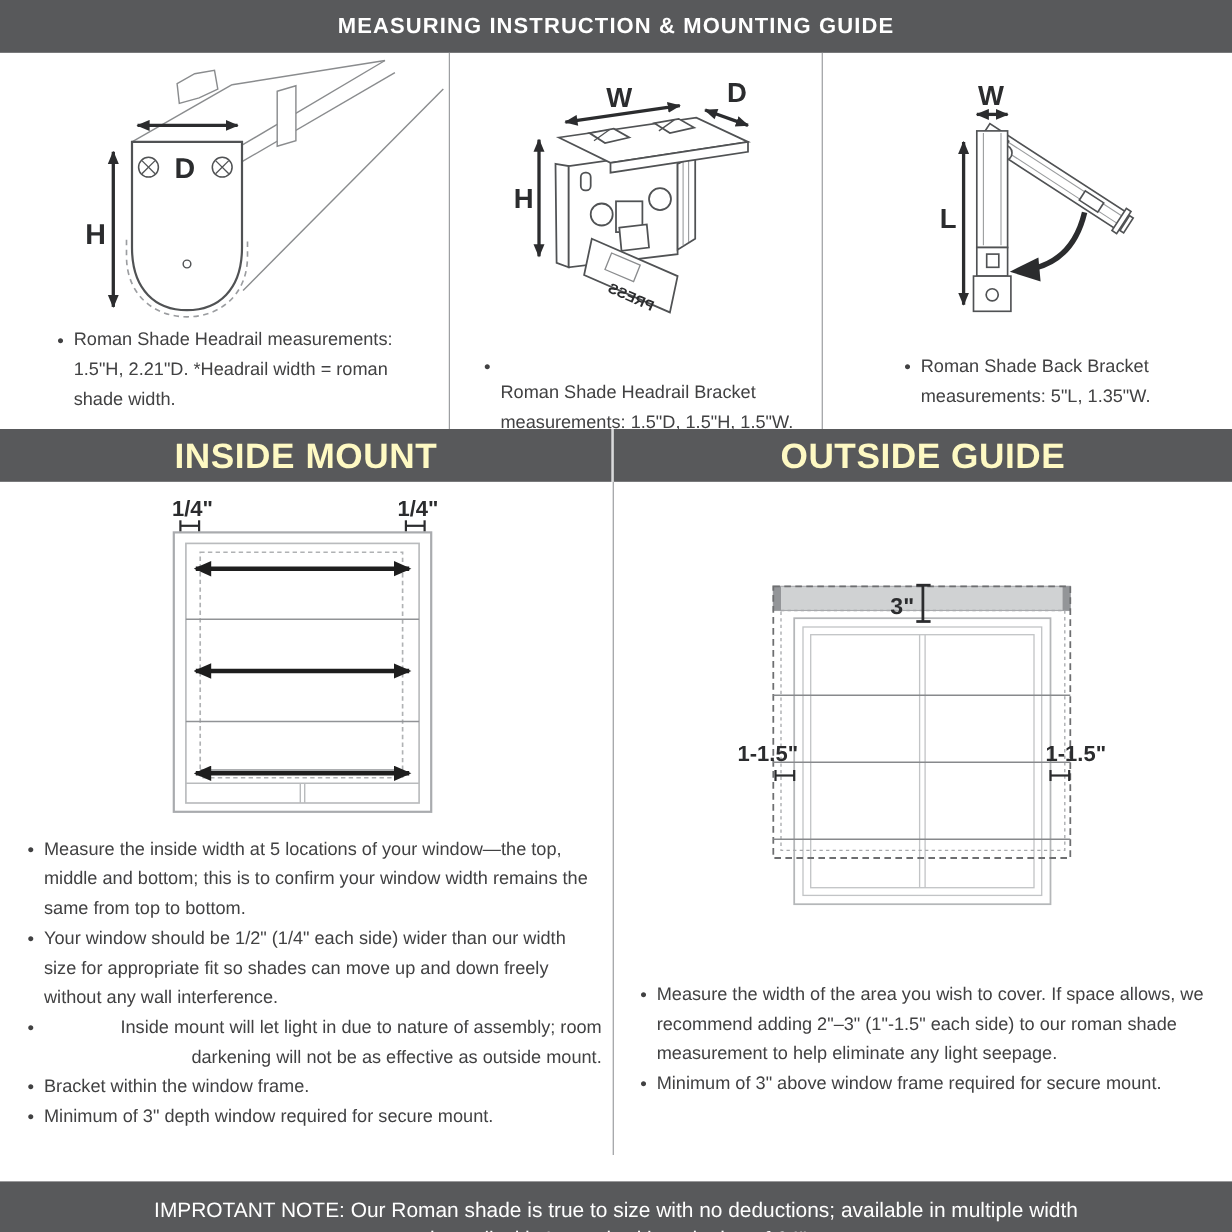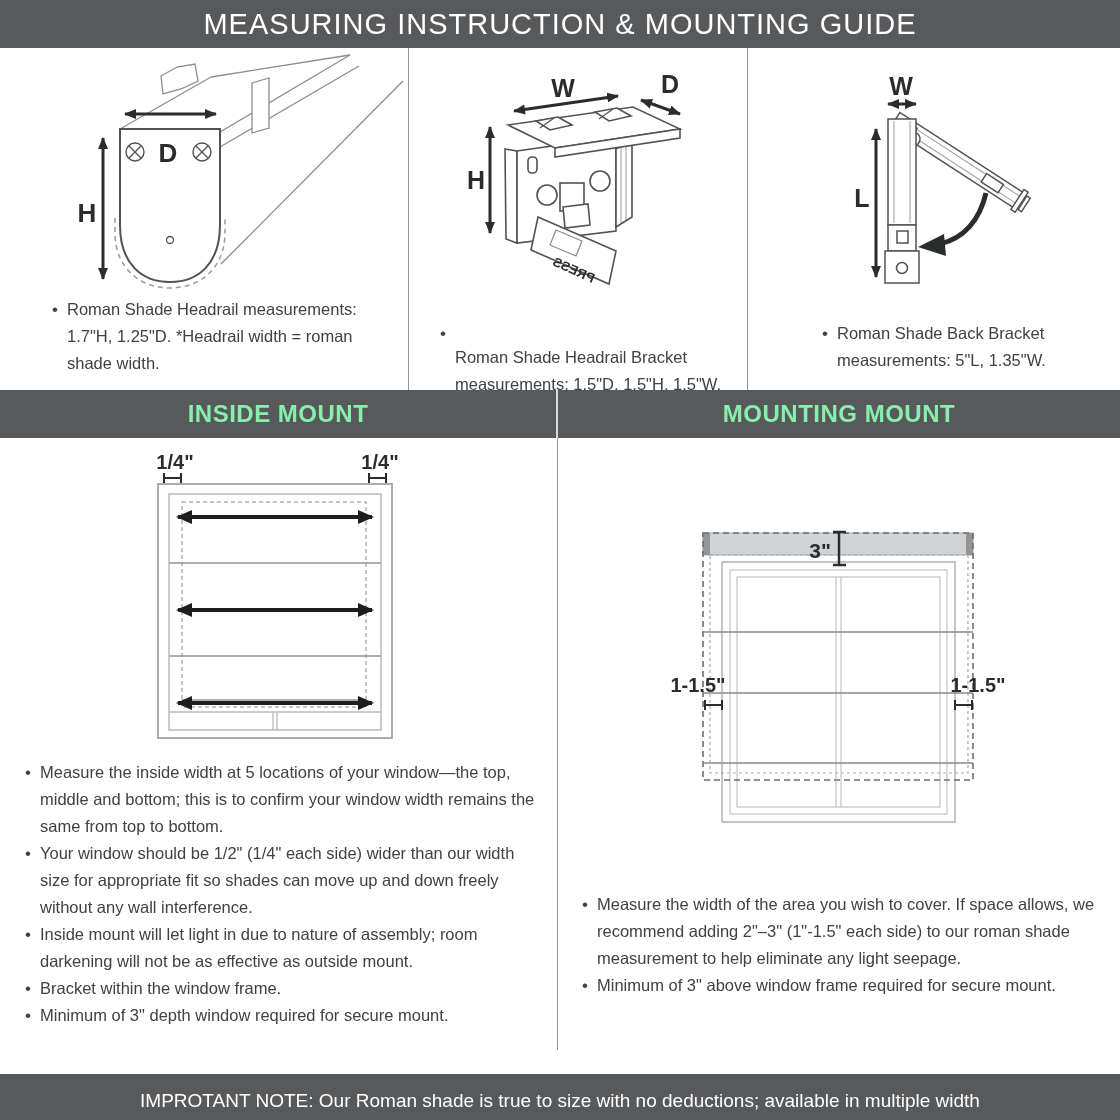--- a/index.html
+++ b/index.html
@@ -3,23 +3,23 @@
 <meta charset="utf-8">
 <style>
   html,body{margin:0;padding:0;background:#fff;}
   .stage{
     position:relative;width:1120px;height:1120px;background:#ffffff;
     font-family:"Liberation Sans", sans-serif;color:#414142;overflow:hidden;
   }
   .bar{position:absolute;left:0;width:1120px;background:#58595b;color:#ffffff;
        display:flex;align-items:center;justify-content:center;}
   .top-bar{top:0;height:48px;}
-  .top-bar .t{font-size:29px;font-weight:normal;letter-spacing:1px;}
-  .section-bar{position:absolute;top:390px;height:48px;background:#58595b;color:#86efac;
-       display:flex;align-items:center;justify-content:center;font-size:24px;font-weight:bold;letter-spacing:.5px;}
+  .top-bar .t{font-size:20px;font-weight:bold;letter-spacing:1px;}
+  .section-bar{position:absolute;top:390px;height:48px;background:#58595b;color:#fef9c3;
+       display:flex;align-items:center;justify-content:center;font-size:32px;font-weight:bold;letter-spacing:.5px;}
   .sb-left{left:0;width:556px;}
   .sb-right{left:558px;width:562px;}
   .sb-gap{position:absolute;top:390px;left:556px;width:2px;height:48px;background:#d9dadb;}
   .v-div{position:absolute;width:1px;background:#939598;}
   .footer-bar{top:1074px;height:70px;align-items:flex-start;}
   .footer-bar .t{margin-top:13px;width:850px;text-align:center;font-size:19px;line-height:27px;font-weight:400;}
   .caption{position:absolute;display:flex;font-size:16.5px;line-height:27px;color:#414142;}
   .caption .dot,.bullet .dot{width:15px;flex:0 0 15px;font-size:17px;}
   .bullets{position:absolute;font-size:16.5px;line-height:27px;color:#414142;}
   .bullet{display:flex;}
@@ -78,21 +78,21 @@
     </g>
     <g>
       <line x1="110" y1="64" x2="201" y2="64" stroke="#2b2c2e" stroke-width="3" marker-start="url(#aS)" marker-end="url(#aE)"></line>
       <line x1="88" y1="88" x2="88" y2="229" stroke="#2b2c2e" stroke-width="3" marker-start="url(#aS)" marker-end="url(#aE)"></line>
       <text x="153" y="112" font-size="26" text-anchor="middle">D</text>
       <text x="72" y="172" font-size="26" text-anchor="middle">H</text>
     </g>
   </svg>
   <div class="caption" style="left:52px;top:296px;width:327px;">
     <span class="dot">•</span>
-    <span class="txt" style="width:312px;">Roman Shade Headrail measurements: 1.7"H, 1.25"D. *Headrail width = roman shade width.</span>
+    <span class="txt" style="width:312px;">Roman Shade Headrail measurements: 1.5"H, 2.21"D. *Headrail width = roman shade width.</span>
   </div>
 
   <svg style="left:420px;top:55px;" width="335" height="250" viewBox="0 0 335 250">
     <g fill="#ffffff" stroke="#505254" stroke-width="1.6">
       <path d="M85,94 L97,96 L97,188 L86,184 Z"></path>
       <path d="M97,96 L196,82 L196,176 L97,188 Z"></path>
       <path d="M196,94 L212,86 L212,162 L196,172 Z"></path>
       <line x1="201" y1="92" x2="201" y2="168" stroke="#9a9c9e" stroke-width="1"></line>
       <line x1="206" y1="89" x2="206" y2="165" stroke="#9a9c9e" stroke-width="1"></line>
       <path d="M88,70 L213,52 L260,74 L135,93 Z"></path>
@@ -160,21 +160,21 @@
   <div class="caption" style="left:822px;top:320px;width:255px;">
     <span class="dot">•</span>
     <span class="txt" style="width:240px;">Roman Shade Back Bracket measurements: 5"L, 1.35"W.</span>
   </div>
 
   <div class="section-bar sb-left">
     <span>INSIDE MOUNT</span>
   </div>
   <div class="sb-gap"></div>
   <div class="section-bar sb-right">
-    <span>MOUNTING MOUNT</span>
+    <span>OUTSIDE GUIDE</span>
   </div>
 
   <div class="v-div" style="left:557px;top:438px;height:612px;"></div>
 
   <svg style="left:140px;top:445px;" width="300" height="310" viewBox="0 0 300 310">
     <g>
       <rect x="18" y="39" width="234" height="254" fill="#ffffff" stroke="#a9abae" stroke-width="2"></rect>
       <rect x="29" y="49" width="212" height="236" fill="none" stroke="#b9bbbd" stroke-width="1.5"></rect>
       <line x1="29" y1="267" x2="241" y2="267" stroke="#b9bbbd" stroke-width="1.3"></line>
       <line x1="133" y1="267" x2="133" y2="285" stroke="#b9bbbd" stroke-width="1.3"></line>
@@ -207,21 +207,21 @@
     <div class="bullet">
         <span class="dot">•</span>
         <span class="txt" style="width:507px;">Measure the inside width at 5 locations of your window—the top, middle and bottom; this is to confirm your window width remains the same from top to bottom.</span>
       </div>
     <div class="bullet">
         <span class="dot">•</span>
         <span class="txt" style="width:507px;">Your window should be 1/2" (1/4" each side) wider than our width size for appropriate fit so shades can move up and down freely without any wall interference.</span>
       </div>
     <div class="bullet">
         <span class="dot">•</span>
-        <span class="txt" style="width:507px;">Inside mount will let light in due to nature of assembly; room darkening will not be as effective as outside mount.</span>
+        <span class="txt" style="width:507px;text-align:right;">Inside mount will let light in due to nature of assembly; room darkening will not be as effective as outside mount.</span>
       </div>
     <div class="bullet">
         <span class="dot">•</span>
         <span class="txt" style="width:507px;">Bracket within the window frame.</span>
       </div>
     <div class="bullet">
         <span class="dot">•</span>
         <span class="txt" style="width:507px;">Minimum of 3" depth window required for secure mount.</span>
       </div>
   </div>

